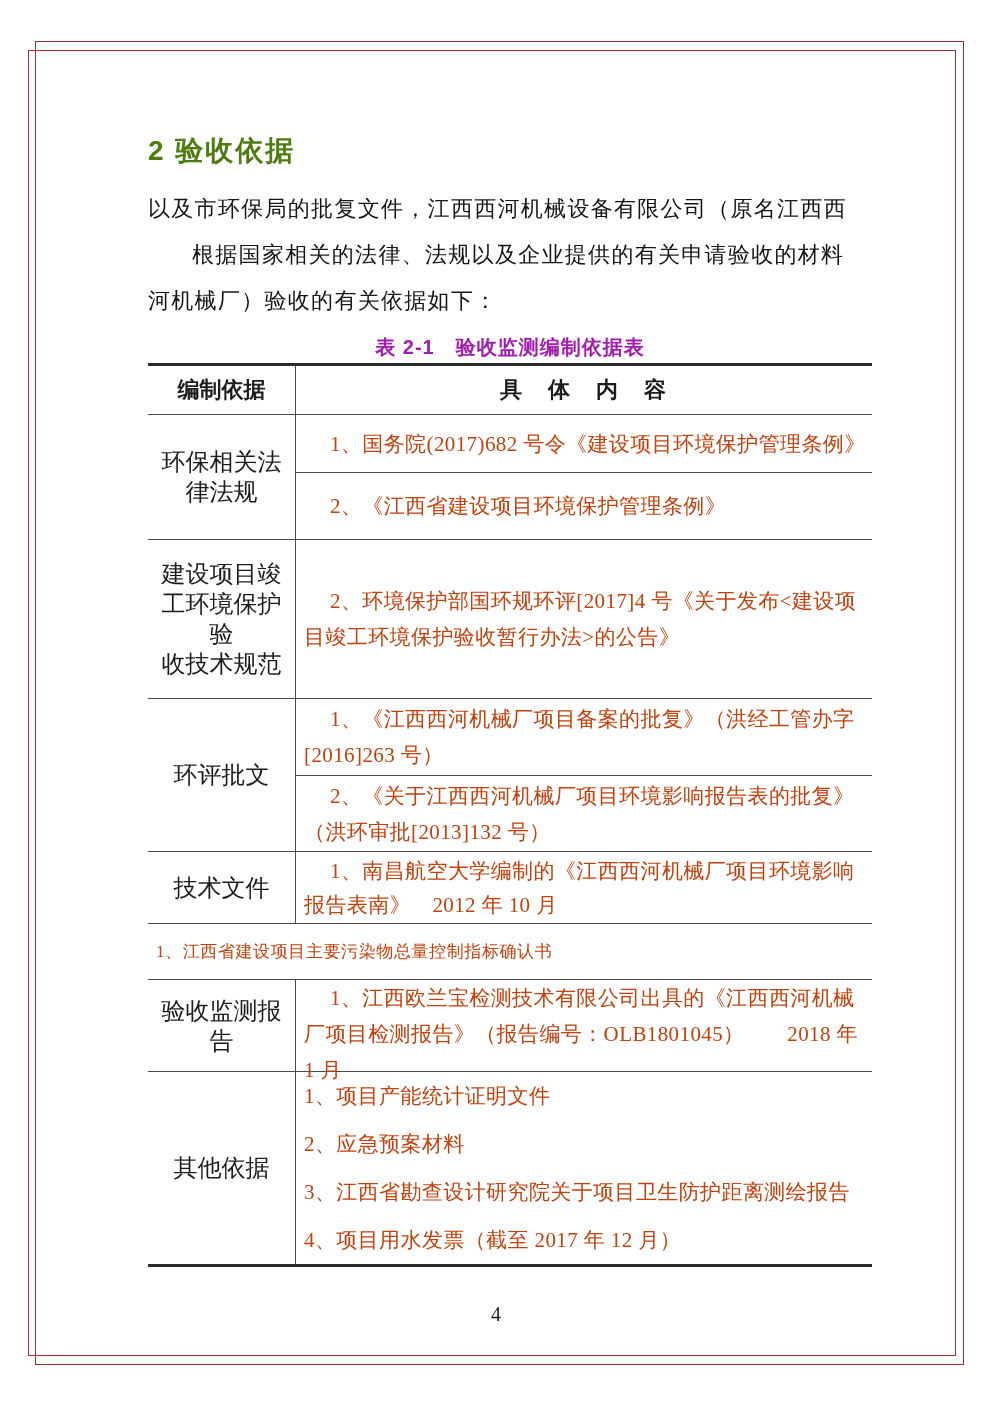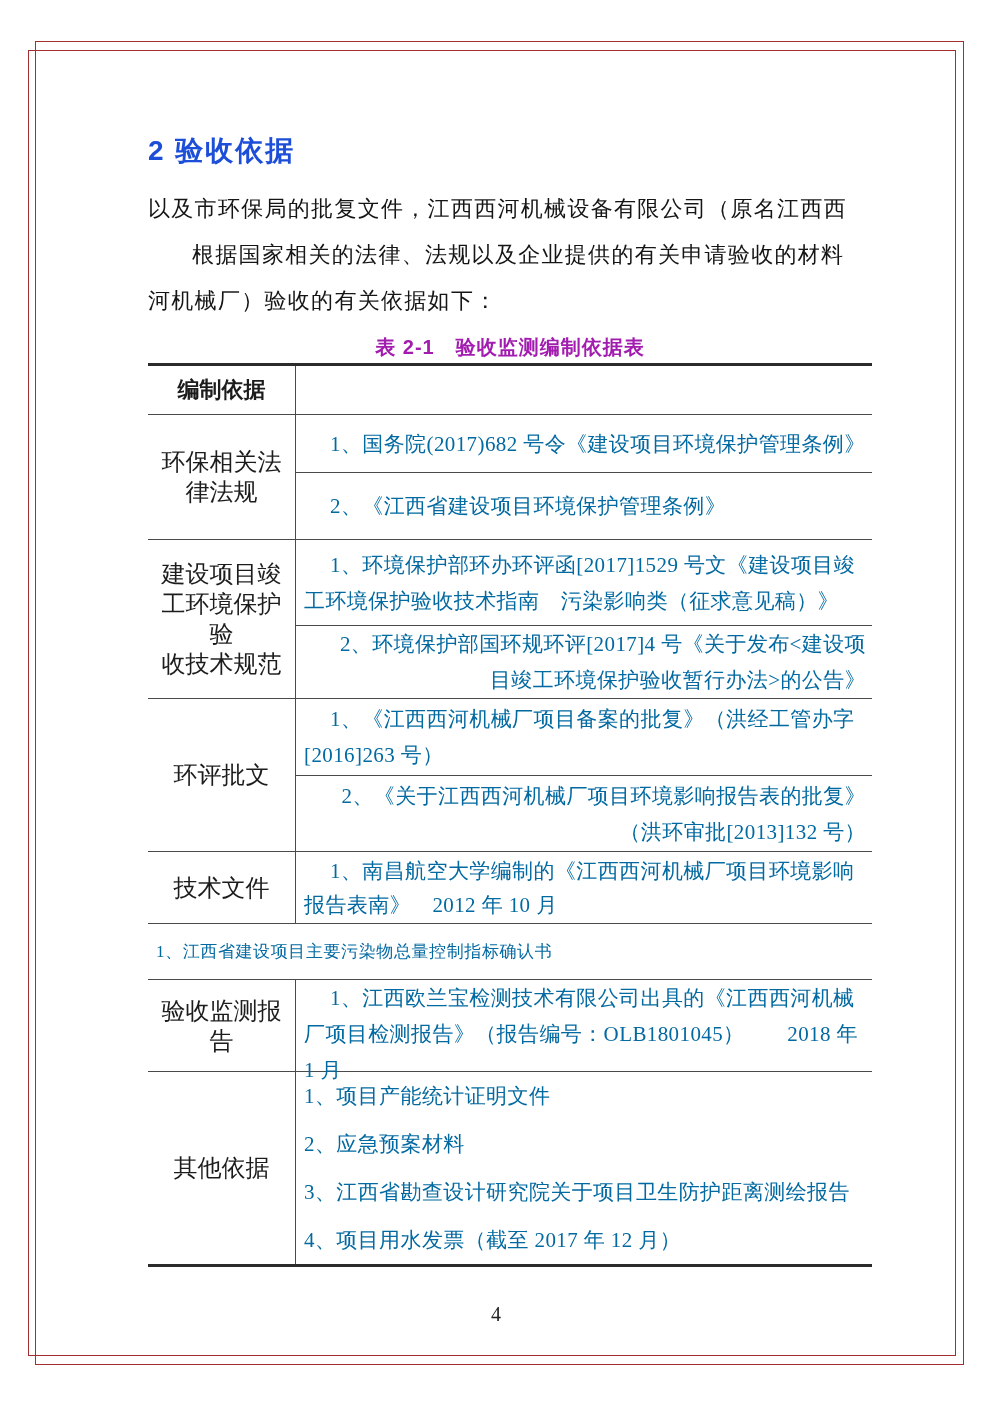--- a/index.html
+++ b/index.html
@@ -12,21 +12,21 @@
   .frame{position:absolute;border:1px solid #a32e2e;pointer-events:none;}
   .frame-outer{left:35px;top:41px;width:927px;height:1322px;}
   .frame-inner{left:28px;top:50px;width:926px;height:1304px;}
 
   
   .content{position:absolute;left:148px;top:0;width:724px;}
 
   .heading{
     position:absolute;top:132px;left:0;
     font-family:"Liberation Sans","DejaVu Sans",sans-serif;
-    font-weight:bold;font-size:28px;letter-spacing:2px;color:#1d4ed8;
+    font-weight:bold;font-size:28px;letter-spacing:2px;color:#4d7c0f;
   }
   .para{position:absolute;top:186px;left:0;width:724px;font-size:22px;color:#151515;}
   .para-line{height:46px;line-height:46px;letter-spacing:1.3px;white-space:nowrap;}
   .para-line.first{text-indent:44px;}
 
   .caption{
     position:absolute;top:334px;left:0;width:724px;text-align:center;
     font-family:"Liberation Sans","DejaVu Sans",sans-serif;
     font-weight:bold;font-size:20px;letter-spacing:1px;color:#a21caf;
   }
@@ -47,23 +47,23 @@
   .cell-left.hdr,.cell-right.hdr{
     font-family:"Liberation Sans","DejaVu Sans",sans-serif;
     font-weight:bold;font-size:22px;
   }
   .cell-right{flex:1;display:flex;flex-direction:column;box-sizing:border-box;min-width:0;}
   .cell-right.hdr{align-items:center;justify-content:center;letter-spacing:2px;}
   .titem{
     display:flex;align-items:center;box-sizing:border-box;
     padding-left:8px;padding-right:6px;
   }
-  .titem + .titem{border-top:1px solid #4a4a4a;text-align:right;}
+  .titem + .titem{border-top:1px solid #4a4a4a;}
   .no-div .titem + .titem{border-top:none;}
-  .itext{margin:0;font-size:21px;line-height:36px;letter-spacing:0.4px;color:#0369a1;}
+  .itext{margin:0;font-size:21px;line-height:36px;letter-spacing:0.4px;color:#c2410c;}
   .itext.indent{text-indent:26px;}
   .itext.small{font-size:17px;letter-spacing:0.6px;}
   .grow{flex:1;}
 
   .page-number{
     position:absolute;top:1303px;left:0;width:992px;text-align:center;
     font-size:20px;color:#222;
   }
 </style>
 </head>
@@ -81,43 +81,41 @@
     <div class="para-line first">根据国家相关的法律、法规以及企业提供的有关申请验收的材料</div>
     <div class="para-line">河机械厂）验收的有关依据如下：</div>
   </div>
 
   <div class="caption">表 2-1　验收监测编制依据表</div>
 
   <div class="vtable">
 
     <div class="trow" style="height:48px">
       <div class="cell-left hdr">编制依据</div>
+      <div class="cell-right hdr">具　体　内　容</div>
     </div>
 
     <div class="trow" style="height:125px">
       <div class="cell-left">环保相关法
 律法规</div>
       <div class="cell-right">
         <div class="titem" style="height:57px">
           <p class="itext indent">1、国务院(2017)682 号令《建设项目环境保护管理条例》</p>
         </div>
         <div class="titem grow">
           <p class="itext indent">2、《江西省建设项目环境保护管理条例》</p>
         </div>
       </div>
     </div>
 
     <div class="trow" style="height:159px">
       <div class="cell-left">建设项目竣
 工环境保护验
 收技术规范</div>
       <div class="cell-right">
-        <div class="titem" style="height:87px">
-          <p class="itext indent">1、环境保护部环办环评函[2017]1529 号文《建设项目竣工环境保护验收技术指南　污染影响类（征求意见稿）》</p>
-        </div>
         <div class="titem grow">
           <p class="itext indent">2、环境保护部国环规环评[2017]4 号《关于发布&lt;建设项目竣工环境保护验收暂行办法&gt;的公告》</p>
         </div>
       </div>
     </div>
 
     <div class="trow" style="height:153px">
       <div class="cell-left">环评批文</div>
       <div class="cell-right">
         <div class="titem" style="height:76px">

